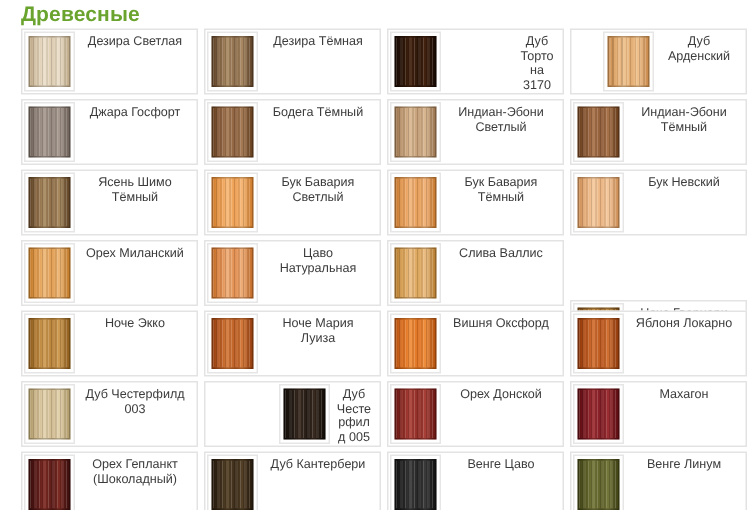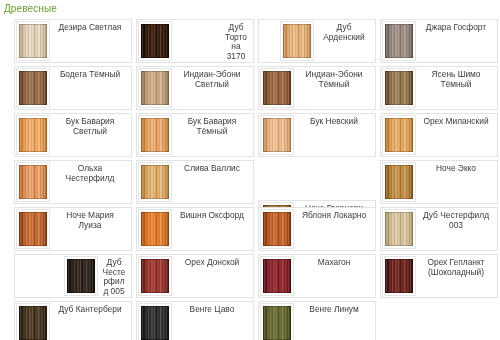--- a/index.html
+++ b/index.html
@@ -18,24 +18,24 @@
   #page {
     position: relative;
     width: 500px;
     height: 340px;
     background: #ffffff;
     box-sizing: border-box;
   }
 
   #section-title {
     position: absolute;
-    left: 4px;
+    left: 14px;
     top: 2px;
-    font-size: 10px;
-    font-weight: normal;
+    font-size: 14px;
+    font-weight: bold;
     color: #6aa32e;
     letter-spacing: .1px;
     line-height: 14px;
     white-space: nowrap;
   }
 
   #grid {
     position: absolute;
     left: 14px;
     top: 19px;
@@ -120,20 +120,26 @@
 
   <div id="section-title" style="color: rgb(106, 163, 46);">Древесные</div>
 
   <div id="grid">
       <div class="cell" style="border-color: rgb(227, 227, 227);">
         <div class="swatch-frame">
           <div class="swatch" style="background: linear-gradient(to right, rgb(189, 168, 134) 0%, rgb(218, 201, 173) 18%, rgb(236, 224, 203) 38%, rgb(218, 201, 173) 58%, rgb(236, 224, 203) 74%, rgb(189, 168, 134) 100%);"></div>
         </div>
         <div class="label" style="color: rgb(60, 60, 60);">Дезира Светлая</div>
       </div>
+      <div class="cell" style="border-color: rgb(227, 227, 227);">
+        <div class="swatch-frame">
+          <div class="swatch" style="background: linear-gradient(to right, rgb(94, 66, 40) 0%, rgb(138, 106, 73) 18%, rgb(169, 138, 99) 38%, rgb(138, 106, 73) 58%, rgb(169, 138, 99) 74%, rgb(94, 66, 40) 100%);"></div>
+        </div>
+        <div class="label" style="color: rgb(60, 60, 60);">Дезира Тёмная</div>
+      </div>
       <div class="cell" style="border-color: rgb(227, 227, 227); gap: 48px;">
         <div class="swatch-frame">
           <div class="swatch" style="background: linear-gradient(to right, rgb(24, 10, 3) 0%, rgb(43, 21, 8) 18%, rgb(67, 34, 15) 38%, rgb(43, 21, 8) 58%, rgb(67, 34, 15) 74%, rgb(24, 10, 3) 100%);"></div>
         </div>
         <div class="label" style="color: rgb(60, 60, 60);">Дуб Тортона 3170</div>
       </div>
       <div class="cell" style="border-color: rgb(227, 227, 227); padding-left: 20px;">
         <div class="swatch-frame">
           <div class="swatch" style="background: linear-gradient(to right, rgb(201, 139, 77) 0%, rgb(224, 167, 105) 18%, rgb(239, 194, 142) 38%, rgb(224, 167, 105) 58%, rgb(239, 194, 142) 74%, rgb(201, 139, 77) 100%);"></div>
         </div>
@@ -190,21 +196,21 @@
       <div class="cell" style="border-color: rgb(227, 227, 227);">
         <div class="swatch-frame">
           <div class="swatch" style="background: linear-gradient(to right, rgb(195, 124, 43) 0%, rgb(224, 154, 76) 18%, rgb(238, 184, 120) 38%, rgb(224, 154, 76) 58%, rgb(238, 184, 120) 74%, rgb(195, 124, 43) 100%);"></div>
         </div>
         <div class="label" style="color: rgb(60, 60, 60);">Орех Миланский</div>
       </div>
       <div class="cell" style="border-color: rgb(227, 227, 227);">
         <div class="swatch-frame">
           <div class="swatch" style="background: linear-gradient(to right, rgb(195, 109, 42) 0%, rgb(224, 138, 74) 18%, rgb(238, 173, 120) 38%, rgb(224, 138, 74) 58%, rgb(238, 173, 120) 74%, rgb(195, 109, 42) 100%);"></div>
         </div>
-        <div class="label" style="color: rgb(60, 60, 60);">Ольха Честерфилд</div>
+        <div class="label" style="color: rgb(60, 60, 60);">Цаво Натуральная</div>
       </div>
       <div class="cell" style="border-color: rgb(227, 227, 227);">
         <div class="swatch-frame">
           <div class="swatch" style="background: linear-gradient(to right, rgb(184, 127, 50) 0%, rgb(217, 161, 84) 18%, rgb(236, 190, 132) 38%, rgb(217, 161, 84) 58%, rgb(236, 190, 132) 74%, rgb(184, 127, 50) 100%);"></div>
         </div>
         <div class="label" style="color: rgb(60, 60, 60);">Слива Валлис</div>
       </div>
       <div class="cell" style="border-color: rgb(227, 227, 227); margin-top: 40px;">
         <div class="swatch-frame">
           <div class="swatch" style="background: linear-gradient(to right, rgb(119, 76, 24) 0%, rgb(155, 106, 46) 18%, rgb(184, 135, 63) 38%, rgb(155, 106, 46) 58%, rgb(184, 135, 63) 74%, rgb(119, 76, 24) 100%);"></div>

